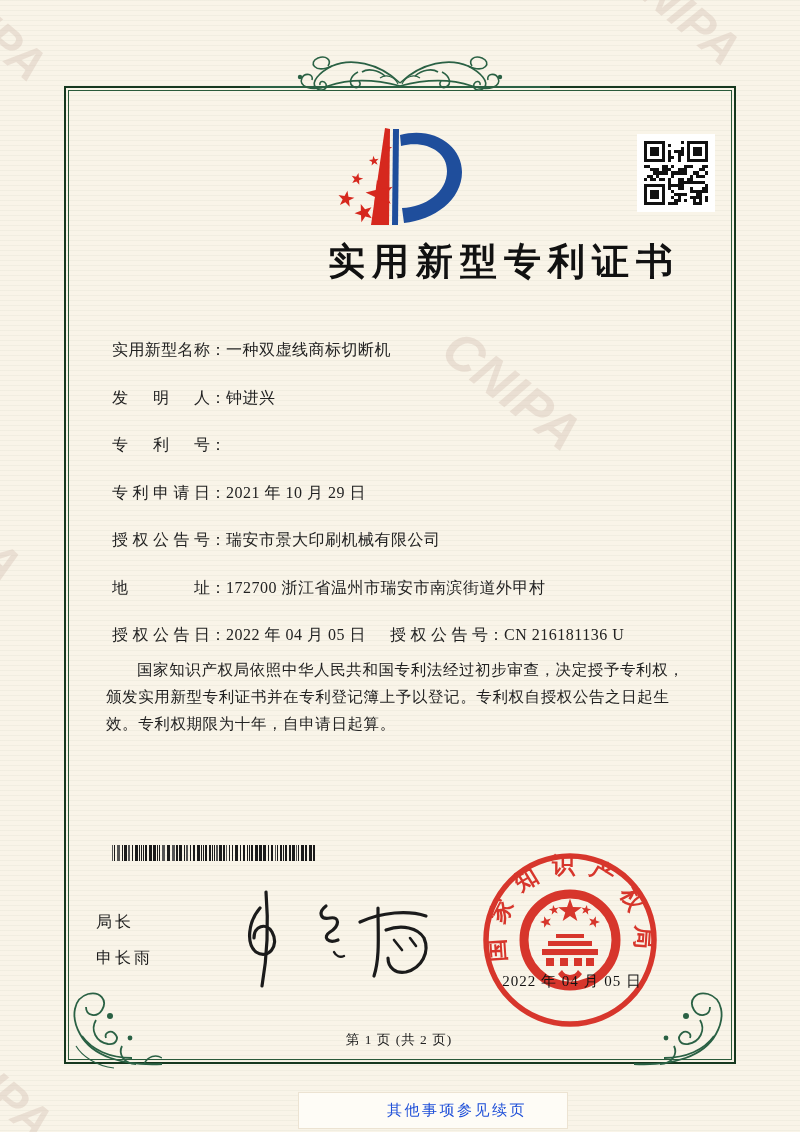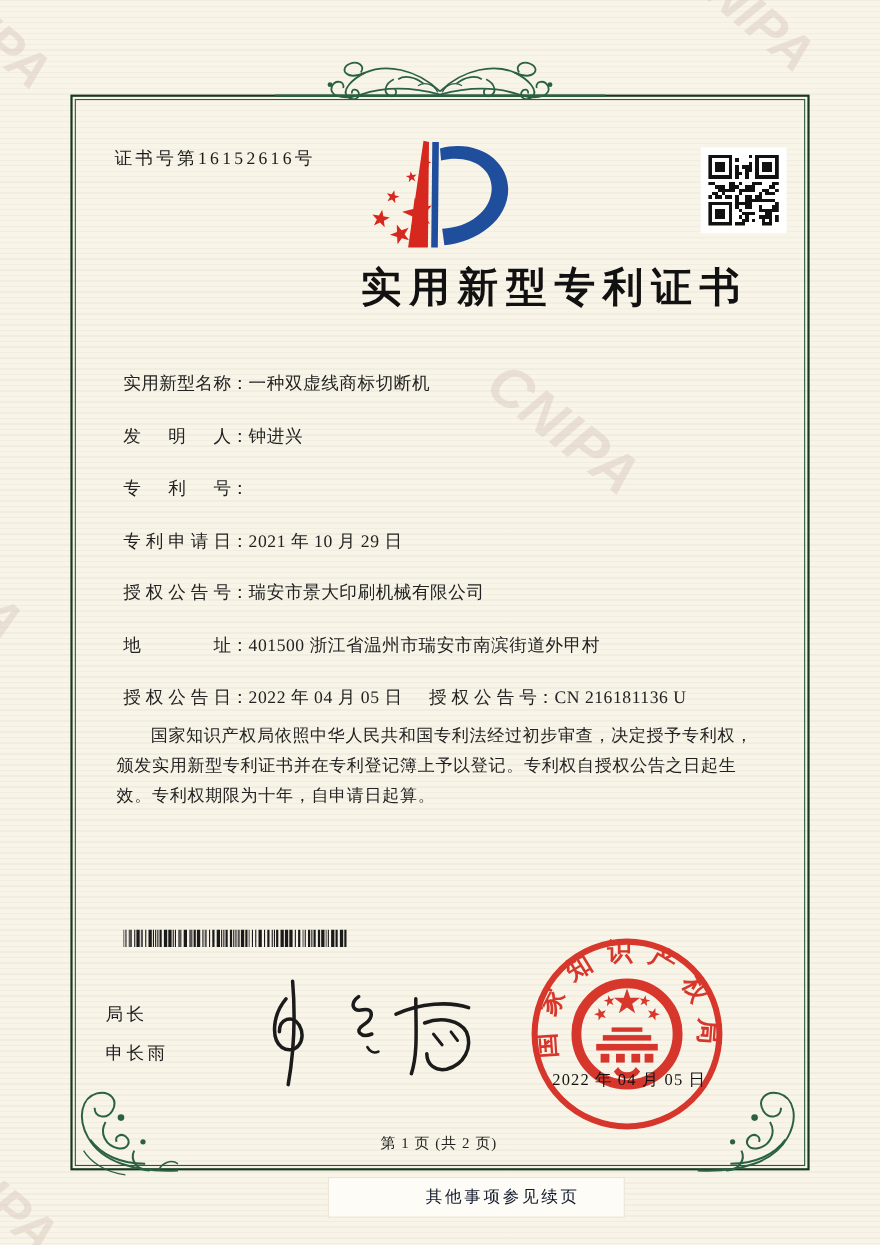--- a/index.html
+++ b/index.html
@@ -80,24 +80,24 @@
   .seal{position:absolute;left:478px;top:848px;width:184px;height:184px;}
   .seal-date{
     position:absolute;left:494px;top:972px;width:156px;text-align:center;
     font-size:15px;color:#131313;z-index:5;letter-spacing:1px;
   }
   .page-no{
     position:absolute;left:0;top:1031px;width:798px;text-align:center;
     font-size:13.5px;color:#222;letter-spacing:1px;
   }
   .cont-box{
-    position:absolute;left:298px;top:1070px;width:220px;height:35px;
+    position:absolute;left:298px;top:1092px;width:220px;height:35px;
     background:#fefcf6;border:1px solid #ece3d2;
     display:flex;align-items:center;justify-content:center;
-    font-size:15px;color:#0f172a;letter-spacing:2.5px;padding-left:48px;
+    font-size:15px;color:#1d4ed8;letter-spacing:2.5px;padding-left:48px;
   }
   svg{display:block;}
 </style>
 </head>
 <body>
 
 <div class="page">
 
   <div class="wm wm1">CNIPA</div>
   <div class="wm wm2">CNIPA</div>
@@ -141,21 +141,20 @@
     <g stroke="#2a6144" fill="none" stroke-width="1.8">
       <path d="M110,78 C70,80 40,70 28,48 C18,30 22,12 36,8 C48,5 56,14 50,24 C45,32 34,30 34,21"></path>
       <path d="M30,50 C40,64 58,72 80,72"></path>
       <path d="M44,34 C38,44 44,56 56,58 C64,59 68,52 62,47 C58,44 52,47 54,52"></path>
       <path d="M70,60 C66,68 72,78 84,78"></path>
       <circle cx="58" cy="30" r="3" fill="#2a6144" stroke="none"></circle>
       <circle cx="78" cy="52" r="2.4" fill="#2a6144" stroke="none"></circle>
     </g>
   </svg>
 
-  <div class="cert-no">证书号第16152616号</div>
 
   <div class="qr-box">
     <svg id="qr-svg" width="64" height="64" viewBox="0 0 21 21" shape-rendering="crispEdges">
         <rect x="0" y="0" width="1" height="1" fill="#111"></rect>
         <rect x="1" y="0" width="1" height="1" fill="#111"></rect>
         <rect x="2" y="0" width="1" height="1" fill="#111"></rect>
         <rect x="3" y="0" width="1" height="1" fill="#111"></rect>
         <rect x="4" y="0" width="1" height="1" fill="#111"></rect>
         <rect x="5" y="0" width="1" height="1" fill="#111"></rect>
         <rect x="6" y="0" width="1" height="1" fill="#111"></rect>
@@ -413,21 +412,21 @@
         <span class="f-value">2021 年 10 月 29 日</span>
     </div>
     <div class="f-row">
       <span class="f-label">授权公告号</span>
         <span class="f-colon">：</span>
         <span class="f-value">瑞安市景大印刷机械有限公司</span>
     </div>
     <div class="f-row">
       <span class="f-label">地址</span>
         <span class="f-colon">：</span>
-        <span class="f-value">401500 浙江省温州市瑞安市南滨街道外甲村</span>
+        <span class="f-value">172700 浙江省温州市瑞安市南滨街道外甲村</span>
     </div>
     <div class="f-row">
       <span class="f-pair w">
         <span class="f-label">授权公告日</span>
           <span class="f-colon">：</span>
           <span class="f-value">2022 年 04 月 05 日</span>
       </span>
       <span class="f-pair">
         <span class="f-label">授权公告号</span>
           <span class="f-colon">：</span>

